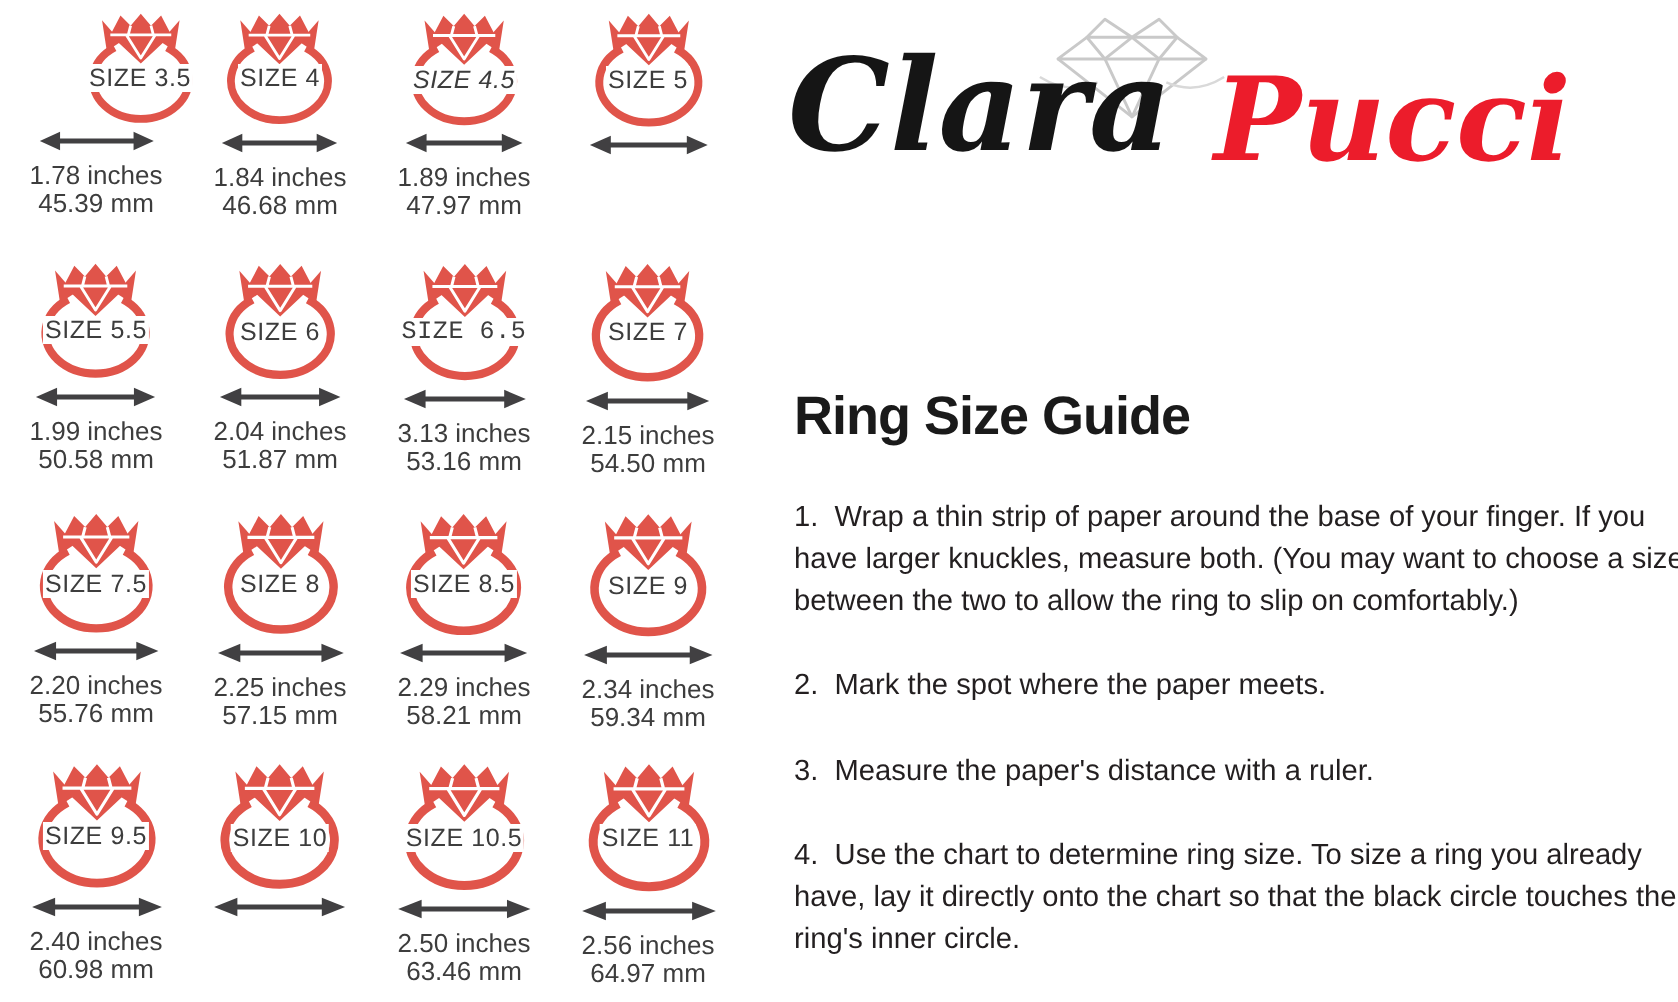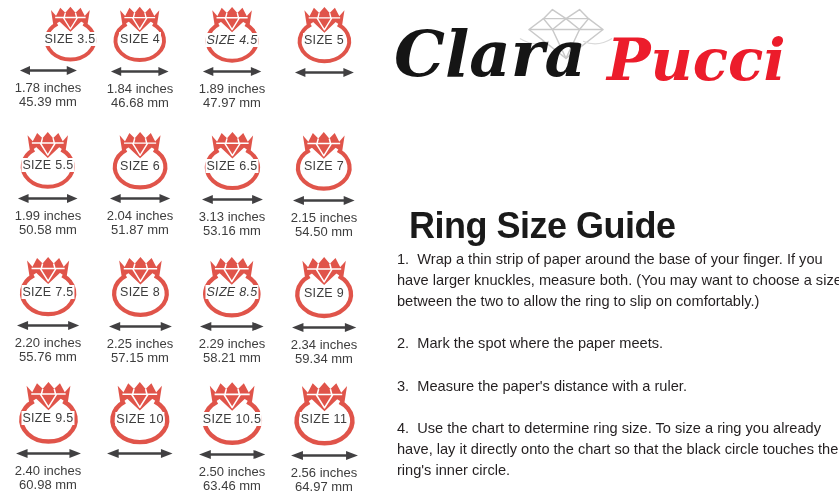--- a/index.html
+++ b/index.html
@@ -39,22 +39,22 @@
     position:absolute; font-family:"DejaVu Serif", serif; font-style:italic;
     font-weight:bold; white-space:nowrap;
   }
   .brand-first  { left:0;   top:10px; font-size:64px; color:var(--brand-black); }
   .brand-second { left:213px; top:20px; font-size:58px; color:var(--brand-red); }
   .brand-diamond { position:absolute; left:122px; top:0; }
   .dmd { fill:none; stroke:var(--diamond-gray); stroke-width:1.6; stroke-linejoin:round; }
   .dmd-wing { fill:none; stroke:#d9d9d9; stroke-width:1.4; }
 
   .page-title {
-    position:absolute; left:3px; top:193px; margin:12px;
-    font-size:36px; font-weight:bold; letter-spacing:-.5px; color:#1a1a1a;
+    position:absolute; left:3px; top:193px; margin:0;
+    font-size:27px; font-weight:bold; letter-spacing:-.5px; color:#1a1a1a;
   }
   .steps { position:absolute; left:3px; top:249px; width:460px; }
   .step {
     margin:0 0 21px; font-size:14.6px; line-height:1.45; color:var(--ink);
     white-space:pre-wrap;
   }
 </style>
 </head>
 <body>
 
@@ -189,21 +189,21 @@
       <line class="arrow-line" x1="9" y1="6" x2="55" y2="6"></line>
       <polygon class="arrow-head" points="1,6 12,1 12,11"></polygon>
       <polygon class="arrow-head" points="63,6 52,1 52,11"></polygon>
     </svg>
     <div class="meas">
       <div>2.04 inches</div>
       <div>51.87 mm</div>
     </div>
   </div>
       <div class="ring-cell">
-    <div class="ring-fig" style="width: 66.88px; height: 60.9788px;">
+    <div class="ring-fig" style="width: 66.88px; height: 60.9788px; font-family: Liberation Mono, monospace;">
       <svg viewBox="0 0 68 62">
         <path class="band" d="M48.2,20.4 A26,21 0 1 1 19.8,20.4"></path>
         <polygon class="tip" points="15.6,22.2 13,5.5 23.2,17.2"></polygon>
         <polygon class="tip" points="52.4,22.2 55,5.5 44.8,17.2"></polygon>
         <g>
           <path class="gem" d="M17.5,13.5 L23,3 L28.5,8.5 L34,2 L39.5,8.5 L45,3 L50.5,13.5 L34,29 Z"></path>
           <path class="gem-facets" d="M17.5,13.5 L50.5,13.5 M28.5,8.5 L27.2,13.5 M39.5,8.5 L40.8,13.5 M26.2,13.5 L34,26 L41.8,13.5"></path>
         </g>
       </svg>
       <span class="size-label">SIZE 6.5</span>
@@ -281,21 +281,21 @@
       <line class="arrow-line" x1="9" y1="6" x2="55" y2="6"></line>
       <polygon class="arrow-head" points="1,6 12,1 12,11"></polygon>
       <polygon class="arrow-head" points="63,6 52,1 52,11"></polygon>
     </svg>
     <div class="meas">
       <div>2.25 inches</div>
       <div>57.15 mm</div>
     </div>
   </div>
       <div class="ring-cell">
-    <div class="ring-fig" style="width: 69.6px; height: 63.4588px; font-style: italic;">
+    <div class="ring-fig" style="width: 69.6px; height: 63.4588px;">
       <svg viewBox="0 0 68 62">
         <path class="band" d="M48.2,20.4 A26,21 0 1 1 19.8,20.4"></path>
         <polygon class="tip" points="15.6,22.2 13,5.5 23.2,17.2"></polygon>
         <polygon class="tip" points="52.4,22.2 55,5.5 44.8,17.2"></polygon>
         <g>
           <path class="gem" d="M17.5,13.5 L23,3 L28.5,8.5 L34,2 L39.5,8.5 L45,3 L50.5,13.5 L34,29 Z"></path>
           <path class="gem-facets" d="M17.5,13.5 L50.5,13.5 M28.5,8.5 L27.2,13.5 M39.5,8.5 L40.8,13.5 M26.2,13.5 L34,26 L41.8,13.5"></path>
         </g>
       </svg>
       <span class="size-label">SIZE 8.5</span>

